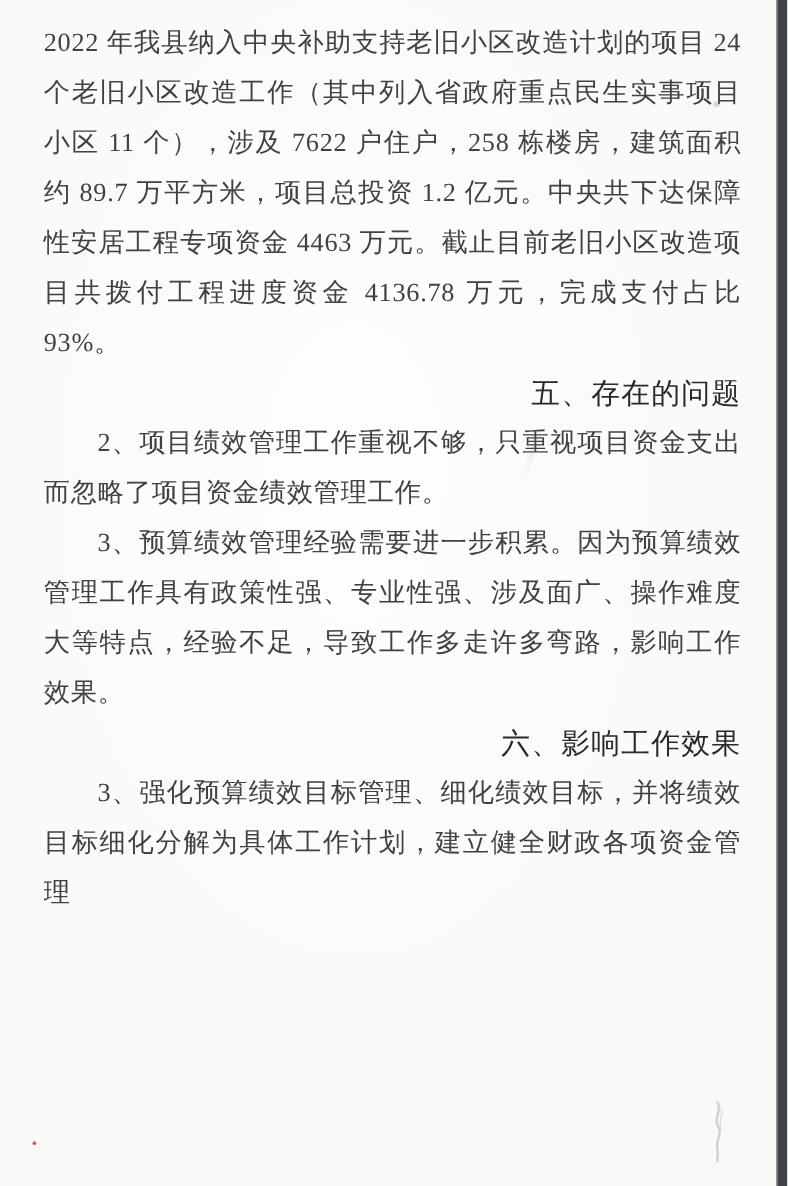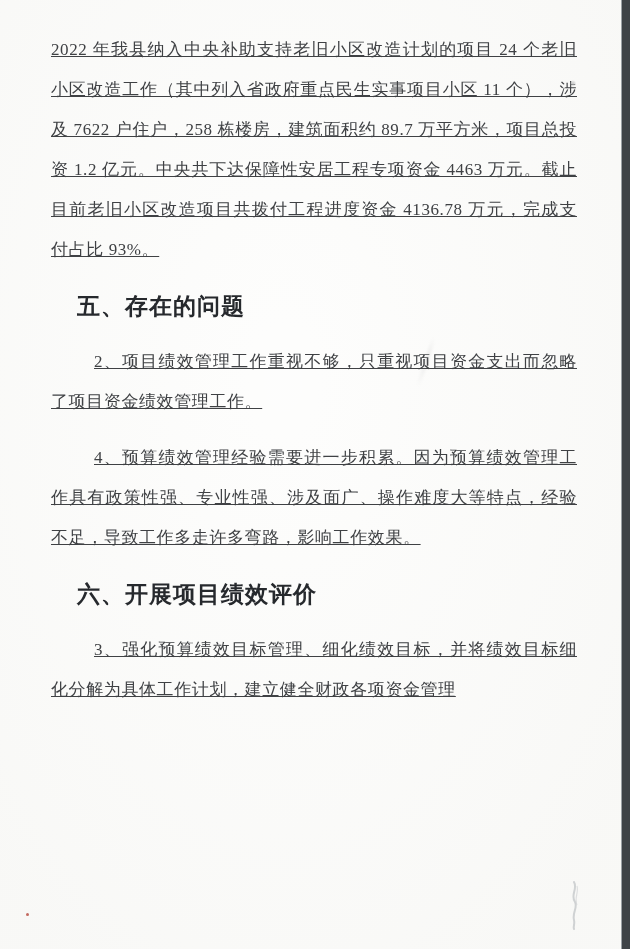--- a/index.html
+++ b/index.html
@@ -27,41 +27,41 @@
     background: #3e4347;
     border-left: 1px solid #9ba1a6;
   }
   .doc-content {
     position: absolute;
     left: 35px;
     top: 14px;
     width: 558px;
   }
   .para {
-    margin: 16px;
-    font-size: 17px;
+    margin: 0;
+    font-size: 21px;
     line-height: 40px;
     letter-spacing: 0.6px;
     color: #3f4144;
     text-align: justify;
     text-justify: inter-ideograph;
-    text-decoration: underline;
   }
   .para.indent {
     text-indent: 43px;
   }
   .heading {
     margin: 0;
     font-family: "Liberation Sans", "DejaVu Sans", sans-serif;
-    font-weight: 700;
+    font-weight: 400;
     font-size: 23px;
     line-height: 40px;
     letter-spacing: 1px;
     color: #26292d;
     text-indent: 42px;
+    text-align: right;
   }
   
   .smudge-squiggle {
     position: absolute;
     left: 558px;
     top: 880px;
     opacity: 0.75;
   }
   .smudge-dot-red {
     position: absolute;
@@ -101,23 +101,23 @@
 <div class="scan-sheet">
 
   <div class="doc-content">
     <p class="para">2022 年我县纳入中央补助支持老旧小区改造计划的项目 24 个老旧小区改造工作（其中列入省政府重点民生实事项目小区 11 个），涉及 7622 户住户，258 栋楼房，建筑面积约 89.7 万平方米，项目总投资 1.2 亿元。中央共下达保障性安居工程专项资金 4463 万元。截止目前老旧小区改造项目共拨付工程进度资金 4136.78 万元，完成支付占比 93%。</p>
 
     <p class="heading">五、存在的问题</p>
 
 
     <p class="para indent">2、项目绩效管理工作重视不够，只重视项目资金支出而忽略了项目资金绩效管理工作。</p>
 
-    <p class="para indent">4、预算绩效管理经验需要进一步积累。因为预算绩效管理工作具有政策性强、专业性强、涉及面广、操作难度大等特点，经验不足，导致工作多走许多弯路，影响工作效果。</p>
+    <p class="para indent">3、预算绩效管理经验需要进一步积累。因为预算绩效管理工作具有政策性强、专业性强、涉及面广、操作难度大等特点，经验不足，导致工作多走许多弯路，影响工作效果。</p>
 
-    <p class="heading">六、开展项目绩效评价</p>
+    <p class="heading">六、影响工作效果</p>
 
 
 
     <p class="para indent">3、强化预算绩效目标管理、细化绩效目标，并将绩效目标细化分解为具体工作计划，建立健全财政各项资金管理</p>
   </div>
 
   <svg class="smudge-squiggle" width="34" height="50" viewBox="0 0 34 50">
     <path d="M16,2 C20,9 12,15 17,22 C20,27 14,33 16,40 C17,44 15,47 16,49" fill="none" stroke="#b4b8bc" stroke-width="2" stroke-linecap="round" opacity="0.8"></path>
     <path d="M19,6 C21,12 16,18 19,25" fill="none" stroke="#c6c9cc" stroke-width="1.2" opacity="0.7"></path>
   </svg>

